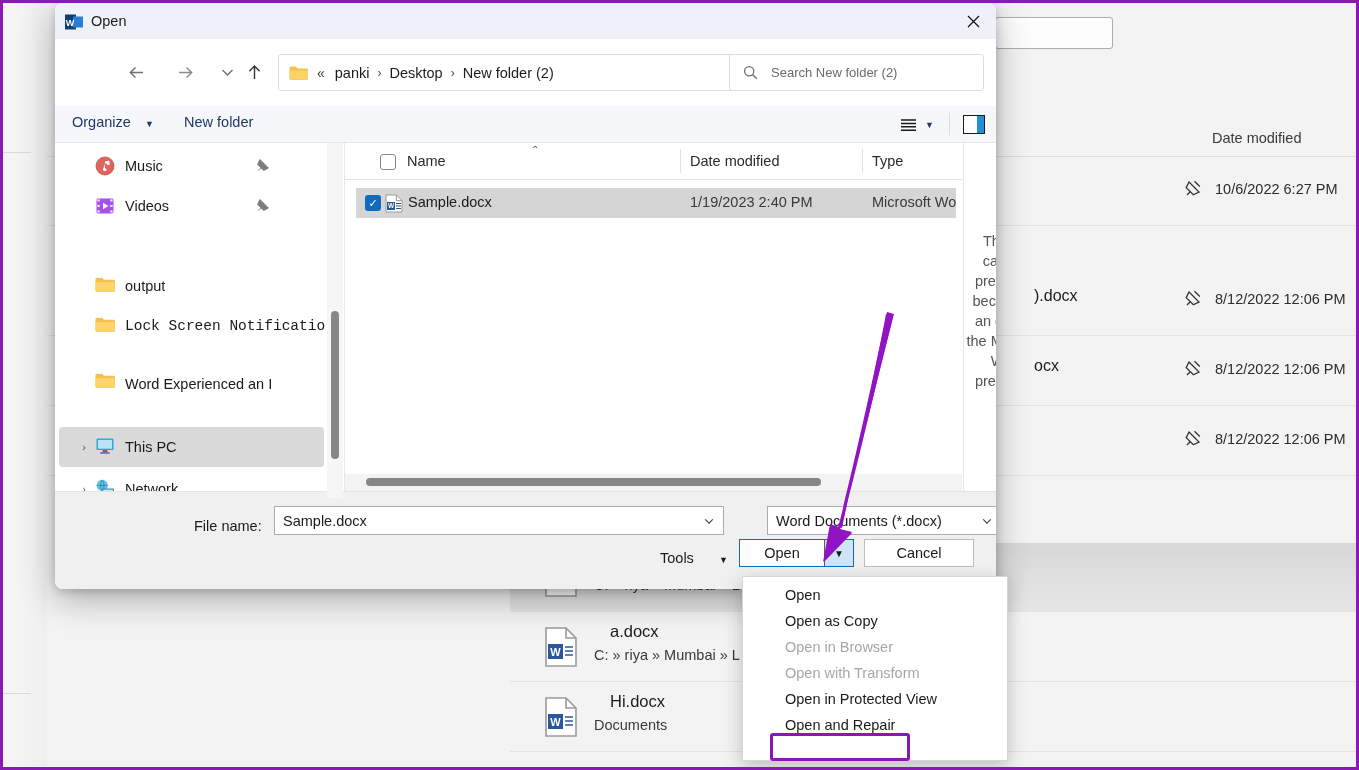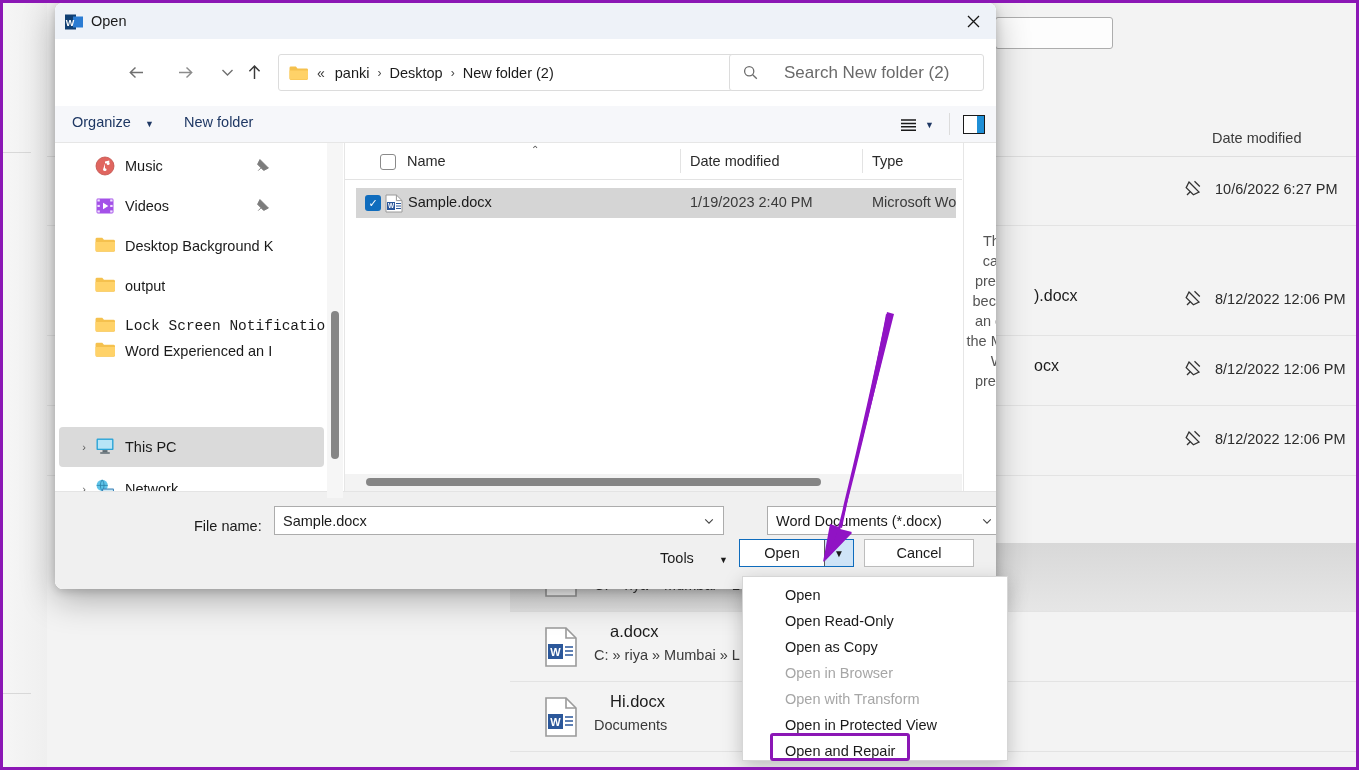--- a/index.html
+++ b/index.html
@@ -189,21 +189,21 @@
   .searchbar {
     position: absolute; left: 674px; top: 15px;
     width: 255px; height: 37px;
     border: 1px solid #dcdcdc;
     background: #fff;
     border-radius: 3px;
     display: flex; align-items: center;
   }
   .searchbar .sicon { margin-left: 13px; color: #6d6d6d; display:flex; }
   .searchbar .splaceholder {
-    margin-left: 26px; font-size: 17px; color: #6a6a6a;
+    margin-left: 13px; font-size: 13px; color: #6a6a6a;
   }
 
   .toolbar {
     position: absolute; left: 0; top: 103px;
     width: 941px; height: 37px;
     background: #f6f7fa;
     border-bottom: 1px solid #e6e6e6;
   }
   .tb-item {
     position: absolute; top: 8px;
@@ -694,30 +694,20 @@
         </span>
         <span class="lbl">Music</span>
         <span class="pin">
           <svg width="17" height="17" viewBox="0 0 20 20" fill="#7c7c7c" stroke="#7c7c7c" stroke-width="1.1">
             <path d="M7 3 L4.2 8.6 L11.4 15.8 L17 13 Z"></path>
               <path d="M5 16 L8.2 12.8" fill="none"></path>
           </svg>
         </span>
       </div>
 
-      <div class="nav-item" style="top:83px;width:290px;">
-        <span class="chev blank">›</span>
-        <span class="ico">
-          <svg width="20" height="17" viewBox="0 0 19 16">
-            <path d="M0.5 3 a1.4 1.4 0 0 1 1.4-1.4 h5 l1.6 1.8 h9.1 a1.4 1.4 0 0 1 1.4 1.4 v8.8 a1.4 1.4 0 0 1 -1.4 1.4 h-15.7 a1.4 1.4 0 0 1 -1.4 -1.4 z" fill="#f5c14e"></path>
-            <path d="M0.5 5.6 h18.5 v7.4 a1.4 1.4 0 0 1 -1.4 1.4 h-15.7 a1.4 1.4 0 0 1 -1.4 -1.4 z" fill="#ffd268"></path>
-          </svg>
-        </span>
-        <span class="lbl">Desktop Background K</span>
-      </div>
 
       <div class="nav-item" style="top:123px;width:290px;">
         <span class="chev blank">›</span>
         <span class="ico">
           <svg width="20" height="17" viewBox="0 0 19 16">
             <path d="M0.5 3 a1.4 1.4 0 0 1 1.4-1.4 h5 l1.6 1.8 h9.1 a1.4 1.4 0 0 1 1.4 1.4 v8.8 a1.4 1.4 0 0 1 -1.4 1.4 h-15.7 a1.4 1.4 0 0 1 -1.4 -1.4 z" fill="#f5c14e"></path>
             <path d="M0.5 5.6 h18.5 v7.4 a1.4 1.4 0 0 1 -1.4 1.4 h-15.7 a1.4 1.4 0 0 1 -1.4 -1.4 z" fill="#ffd268"></path>
           </svg>
         </span>
         <span class="lbl">output</span>
@@ -727,21 +717,21 @@
         <span class="chev blank">›</span>
         <span class="ico">
           <svg width="20" height="17" viewBox="0 0 19 16">
             <path d="M0.5 3 a1.4 1.4 0 0 1 1.4-1.4 h5 l1.6 1.8 h9.1 a1.4 1.4 0 0 1 1.4 1.4 v8.8 a1.4 1.4 0 0 1 -1.4 1.4 h-15.7 a1.4 1.4 0 0 1 -1.4 -1.4 z" fill="#f5c14e"></path>
             <path d="M0.5 5.6 h18.5 v7.4 a1.4 1.4 0 0 1 -1.4 1.4 h-15.7 a1.4 1.4 0 0 1 -1.4 -1.4 z" fill="#ffd268"></path>
           </svg>
         </span>
         <span class="lbl">Lock Screen Notificatio</span>
       </div>
 
-      <div class="nav-item" style="top:188px;width:290px;">
+      <div class="nav-item" style="top:209px;width:290px;align-items:flex-end;">
         <span class="chev blank">›</span>
         <span class="ico">
           <svg width="20" height="17" viewBox="0 0 19 16">
             <path d="M0.5 3 a1.4 1.4 0 0 1 1.4-1.4 h5 l1.6 1.8 h9.1 a1.4 1.4 0 0 1 1.4 1.4 v8.8 a1.4 1.4 0 0 1 -1.4 1.4 h-15.7 a1.4 1.4 0 0 1 -1.4 -1.4 z" fill="#f5c14e"></path>
             <path d="M0.5 5.6 h18.5 v7.4 a1.4 1.4 0 0 1 -1.4 1.4 h-15.7 a1.4 1.4 0 0 1 -1.4 -1.4 z" fill="#ffd268"></path>
           </svg>
         </span>
         <span class="lbl">Word Experienced an I</span>
       </div>
 
@@ -841,21 +831,20 @@
       </div>
 
       <div class="cancel-btn">
         <span>Cancel</span>
       </div>
     </div>
   </div>
 
   <div class="menu">
     <div class="menu-item">Open</div>
-    <div class="menu-item">Open Read-Only</div>
     <div class="menu-item">Open as Copy</div>
     <div class="menu-item disabled">Open in Browser</div>
     <div class="menu-item disabled">Open with Transform</div>
     <div class="menu-item">Open in Protected View</div>
     <div class="menu-item">Open and Repair</div>
   </div>
   <div class="menu-highlight"></div>
 
   <svg class="arrow-svg" width="160" height="290" viewBox="0 0 160 290">
     <path d="M117 12 L72 228 L60 224 L53 262 L82 232 L70 229 L124 14 Z" fill="#9013c4"></path>

